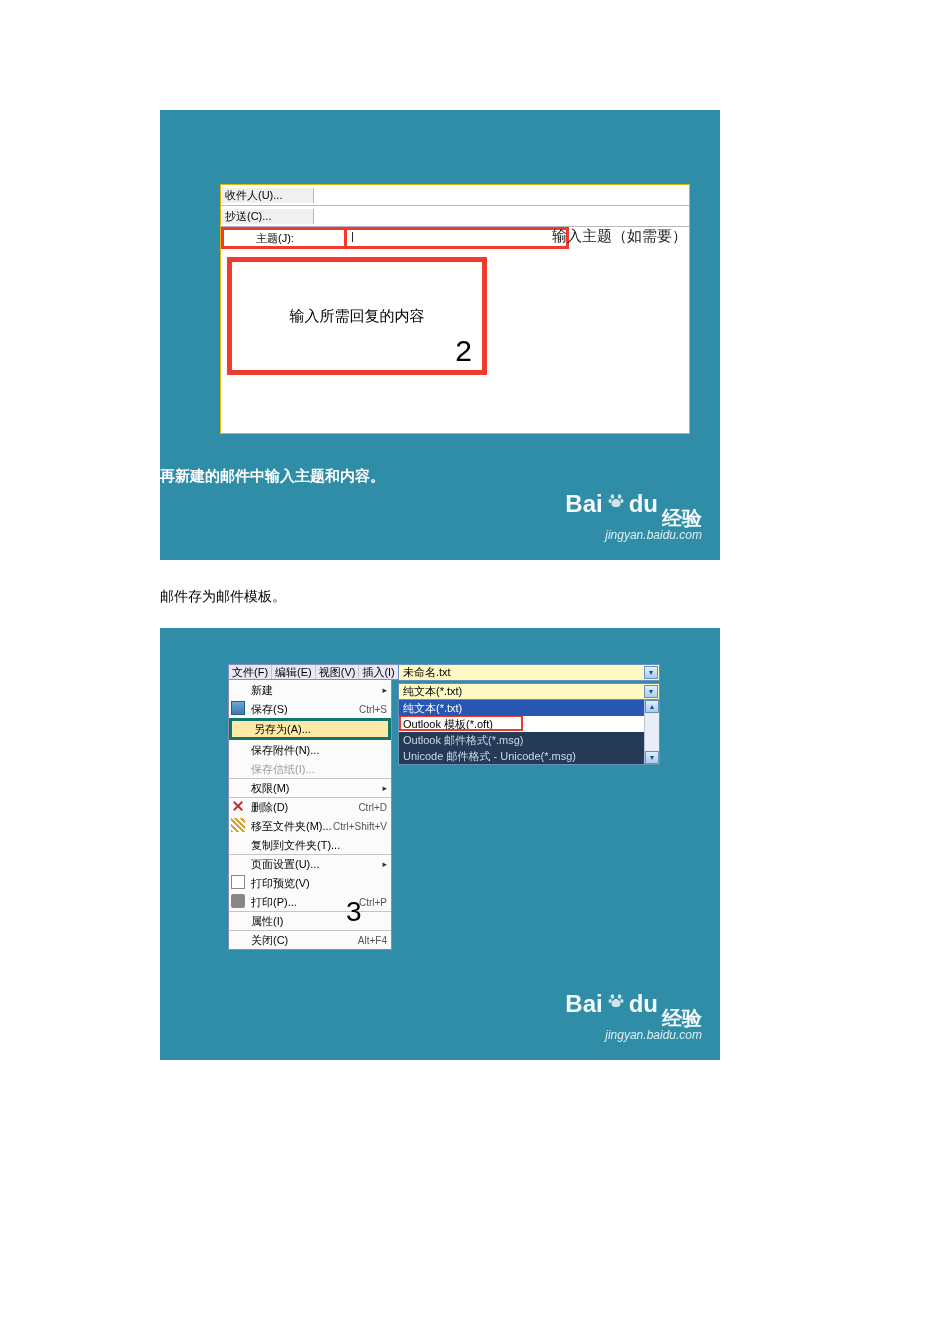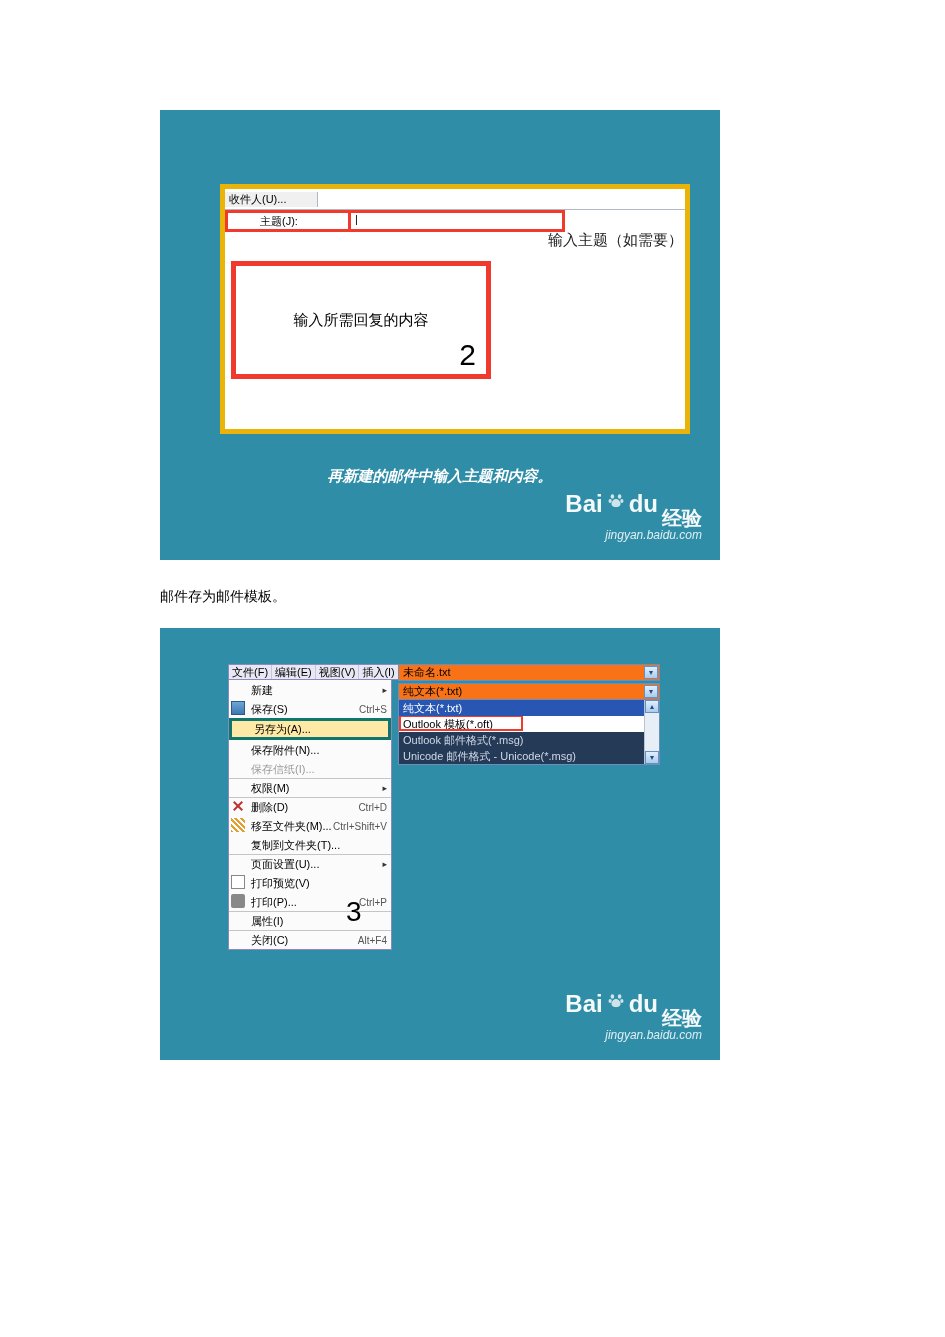--- a/index.html
+++ b/index.html
@@ -24,21 +24,21 @@
   .panel2 { height: 432px; }
 
   
   .mailwin {
     position: absolute;
     left: 60px;
     top: 74px;
     width: 470px;
     height: 250px;
     background: #fff;
-    border: 5px solid #eab308;
+    border: 1px solid #eab308;
     box-sizing: border-box;
   }
   .row {
     display: flex;
     align-items: center;
     border-bottom: 1px solid #b0b8c4;
     height: 20px;
     font-size: 11px;
   }
   .btncell {
@@ -89,25 +89,24 @@
     right: 10px;
     bottom: 2px;
     font-size: 30px;
     font-family: Arial, sans-serif;
     color: #000;
   }
   .caption1 {
     position: absolute;
     left: 0; right: 0;
     bottom: 74px;
-    text-align: center;
+    text-align: left;
     color: #fff;
     font-size: 15px;
     font-weight: bold;
-    font-style: italic;
   }
 
   
   .watermark {
     position: absolute;
     right: 18px;
     bottom: 18px;
     color: #fff;
     text-align: right;
     opacity: 0.95;
@@ -186,21 +185,21 @@
   .combo {
     position: absolute;
     left: 238px;
     top: 36px;
     width: 262px;
     font-size: 11px;
   }
   .combo-field {
     height: 17px;
     border: 1px solid #6a8fbd;
-    background: #f97316;
+    background: #fef9c3;
     display: flex; align-items: center;
     padding: 0 4px;
     box-sizing: border-box;
     position: relative;
     text-align: right;
   }
   .combo-field .dd {
     position:absolute; right:1px; top:1px; width:14px; height:13px;
     background: linear-gradient(#dfeffe,#a8cdee);
     border:1px solid #6a8fbd; box-sizing:border-box;
@@ -238,20 +237,24 @@
 </style>
 </head>
 <body>
 
 <div class="page">
 
   <div class="panel panel1">
     <div class="mailwin">
       <div class="row">
         <div class="btncell">收件人(U)...</div>
+        <div class="fieldcell"></div>
+      </div>
+      <div class="row">
+        <div class="btncell">抄送(C)...</div>
         <div class="fieldcell"></div>
       </div>
       <div class="row-subject">
         <div class="btncell" style="background:#fff;padding-left:32px;">主题(J):</div>
         <div class="fieldcell">|</div>
       </div>
       <div class="subject-note">输入主题（如需要）</div>
       <div class="bodybox">
         <span>输入所需回复的内容</span>
         <span class="num2">2</span>

